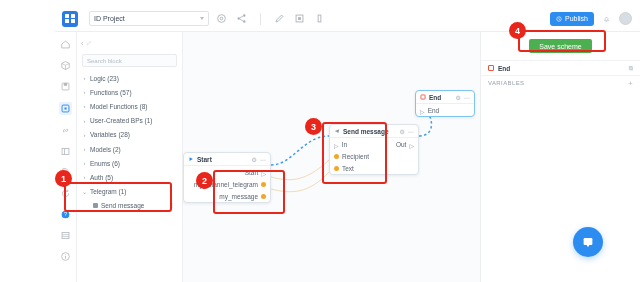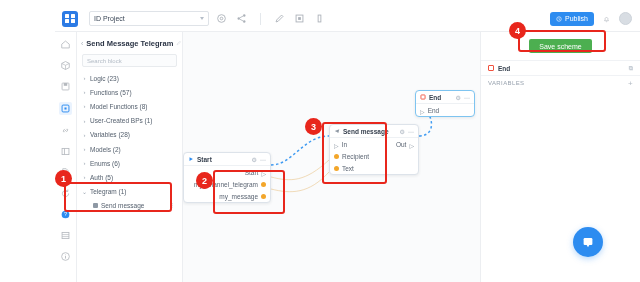--- a/index.html
+++ b/index.html
@@ -304,21 +304,20 @@
     </svg>
     <svg class="rail-ic" viewBox="0 0 16 16">
       <circle cx="8" cy="8" r="5.6" fill="none" stroke="#6b737e" stroke-width="1.2"></circle>
       <path d="M8 7v4M8 5.1v.6" stroke="#6b737e" stroke-width="1.3"></path>
     </svg>
   </div>
 
   <div class="blocks">
     <div class="bc-head">
       <span class="bc-back">‹</span>
-      <span class="bc-title">Send Message Telegram</span>
       <svg class="bc-edit" viewBox="0 0 16 16">
         <path d="M3 13 4 10 11 3l2 2-7 7z" fill="none" stroke="#9aa4b0" stroke-width="1.6"></path>
       </svg>
     </div>
 
     <div class="search-box">
       <span>Search block</span>
     </div>
 
     <div class="tree">

